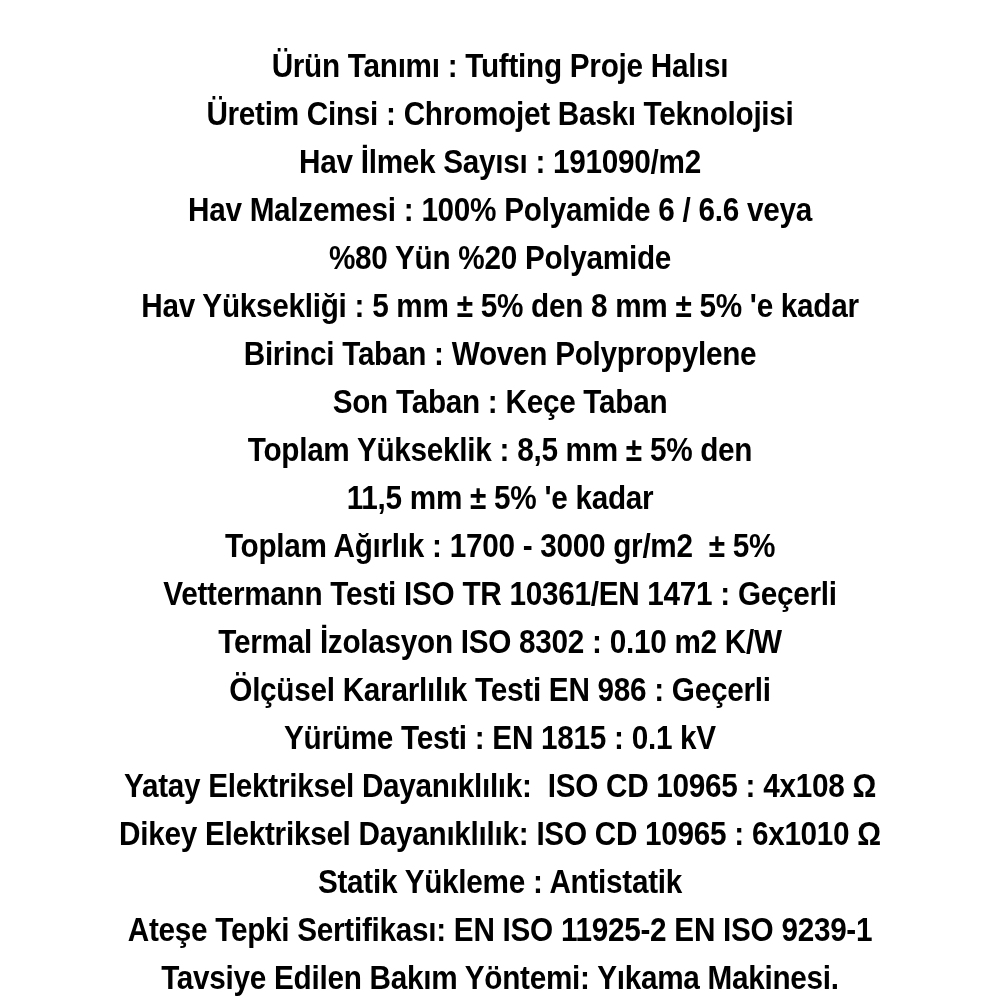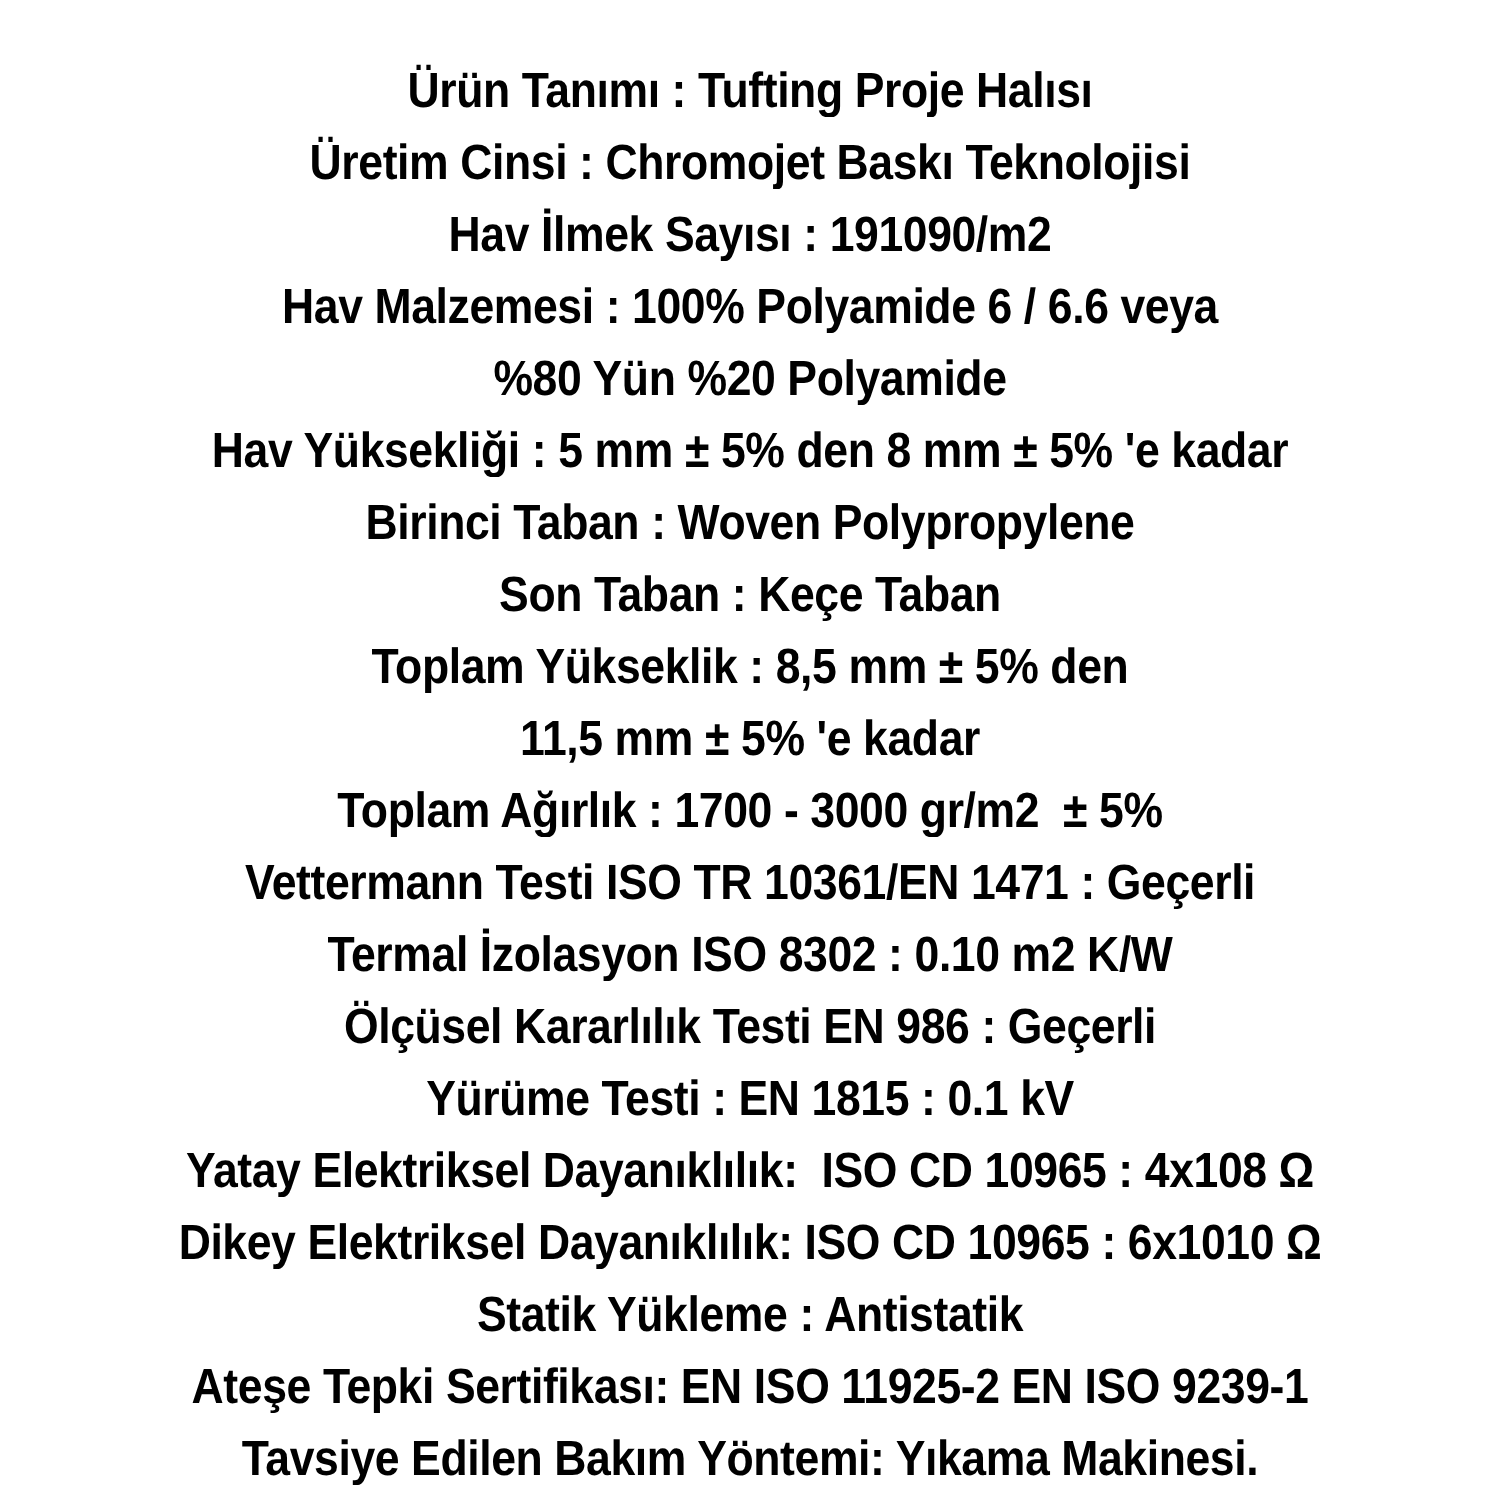--- a/index.html
+++ b/index.html
@@ -10,22 +10,23 @@
     width: 1000px;
     height: 1000px;
     background: #ffffff;
     overflow: hidden;
     font-family: "Liberation Sans", sans-serif;
   }
   .spec-sheet {
     width: 1000px;
     height: 709px;
     box-sizing: border-box;
-    padding-top: 36px;
+    padding-top: 22px;
     background: #ffffff;
+    margin-top: 20px;
   }
   .spec-line {
     width: 1000px;
     height: 48px;
     line-height: 48px;
     text-align: center;
     font-weight: 700;
     font-size: 33px;
     color: #000000;
     white-space: pre;

